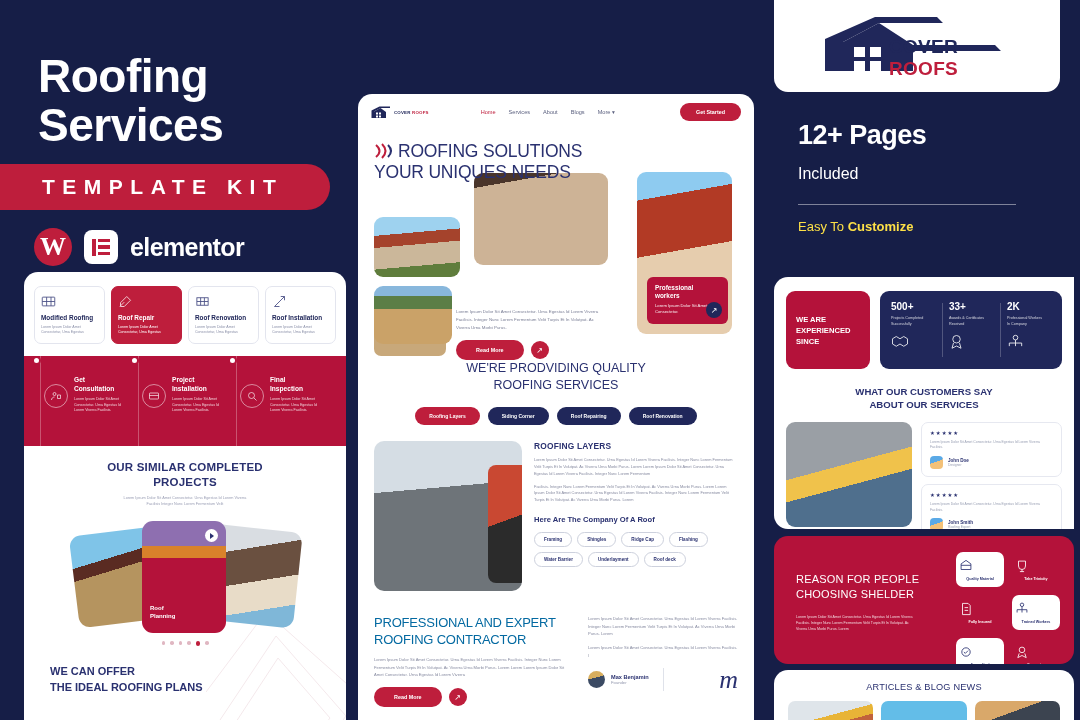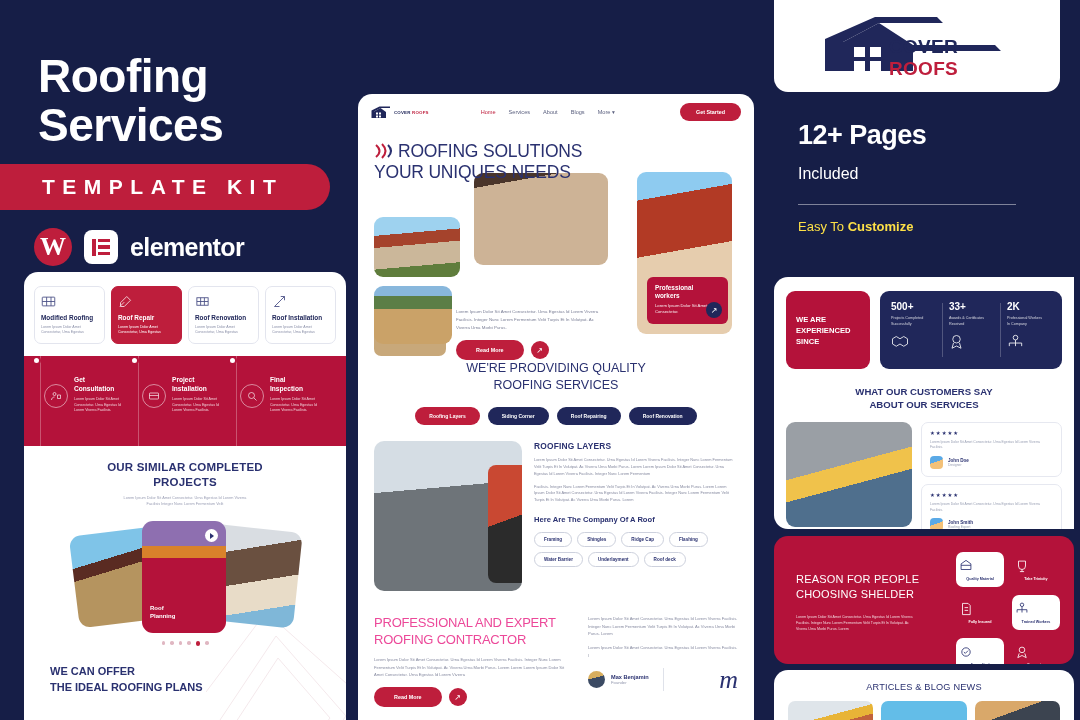--- a/index.html
+++ b/index.html
@@ -167,21 +167,21 @@
   .layers-img::after { content:""; position:absolute; right:-20px; top:24px; width: 54px; height: 118px;
     border-radius: 8px; background: linear-gradient(160deg,#c94832 0 45%,#2b2b2b 45% 100%); }
   .lay-h { font-size: 8.4px; font-weight: bold; color: #2A3170; letter-spacing: .2px; }
   .lay-p { font-size: 3.9px; color: #868aa0; line-height: 1.75; margin-top: 6px; }
   .lay-sub { font-size: 7.6px; font-weight: bold; color: #2A3170; margin-top: 11px; }
   .chips { display: flex; flex-wrap: wrap; gap: 5px; margin-top: 8px; }
   .chip { border: 1px solid #cdd1dd; border-radius: 12px; padding: 4px 9px; font-size: 4.6px;
     color: #2A3170; font-weight: bold; background: #fff; }
 
   .contractor { display: flex; gap: 14px; padding: 24px 16px 0 16px; }
-  .con-h { font-size: 13px; color: #ec4899; line-height: 1.28; letter-spacing: -0.2px;}
+  .con-h { font-size: 13px; color: #0369a1; line-height: 1.28; letter-spacing: -0.2px;}
   .con-p { font-size: 4.1px; color: #868aa0; line-height: 1.8; margin-top: 8px; }
   .con-right { width: 150px; flex: none; }
   .con-right p { font-size: 4.1px; color: #868aa0; line-height: 1.8; }
   .con-right p + p { margin-top: 7px; }
   .author { display: flex; align-items: center; gap: 6px; margin-top: 9px; }
   .av { width: 17px; height: 17px; border-radius: 50%; flex: none;
         background: linear-gradient(165deg,#d8ae5e 0 40%,#3b4a63 40% 100%); }
   .au-n { font-size: 5.6px; font-weight: bold; color: #2A3170; }
   .au-r { font-size: 4.2px; color: #9297ad; }
   .sig { font-family: "Liberation Serif", serif; font-style: italic; font-size: 26px; color: #2A3170;

